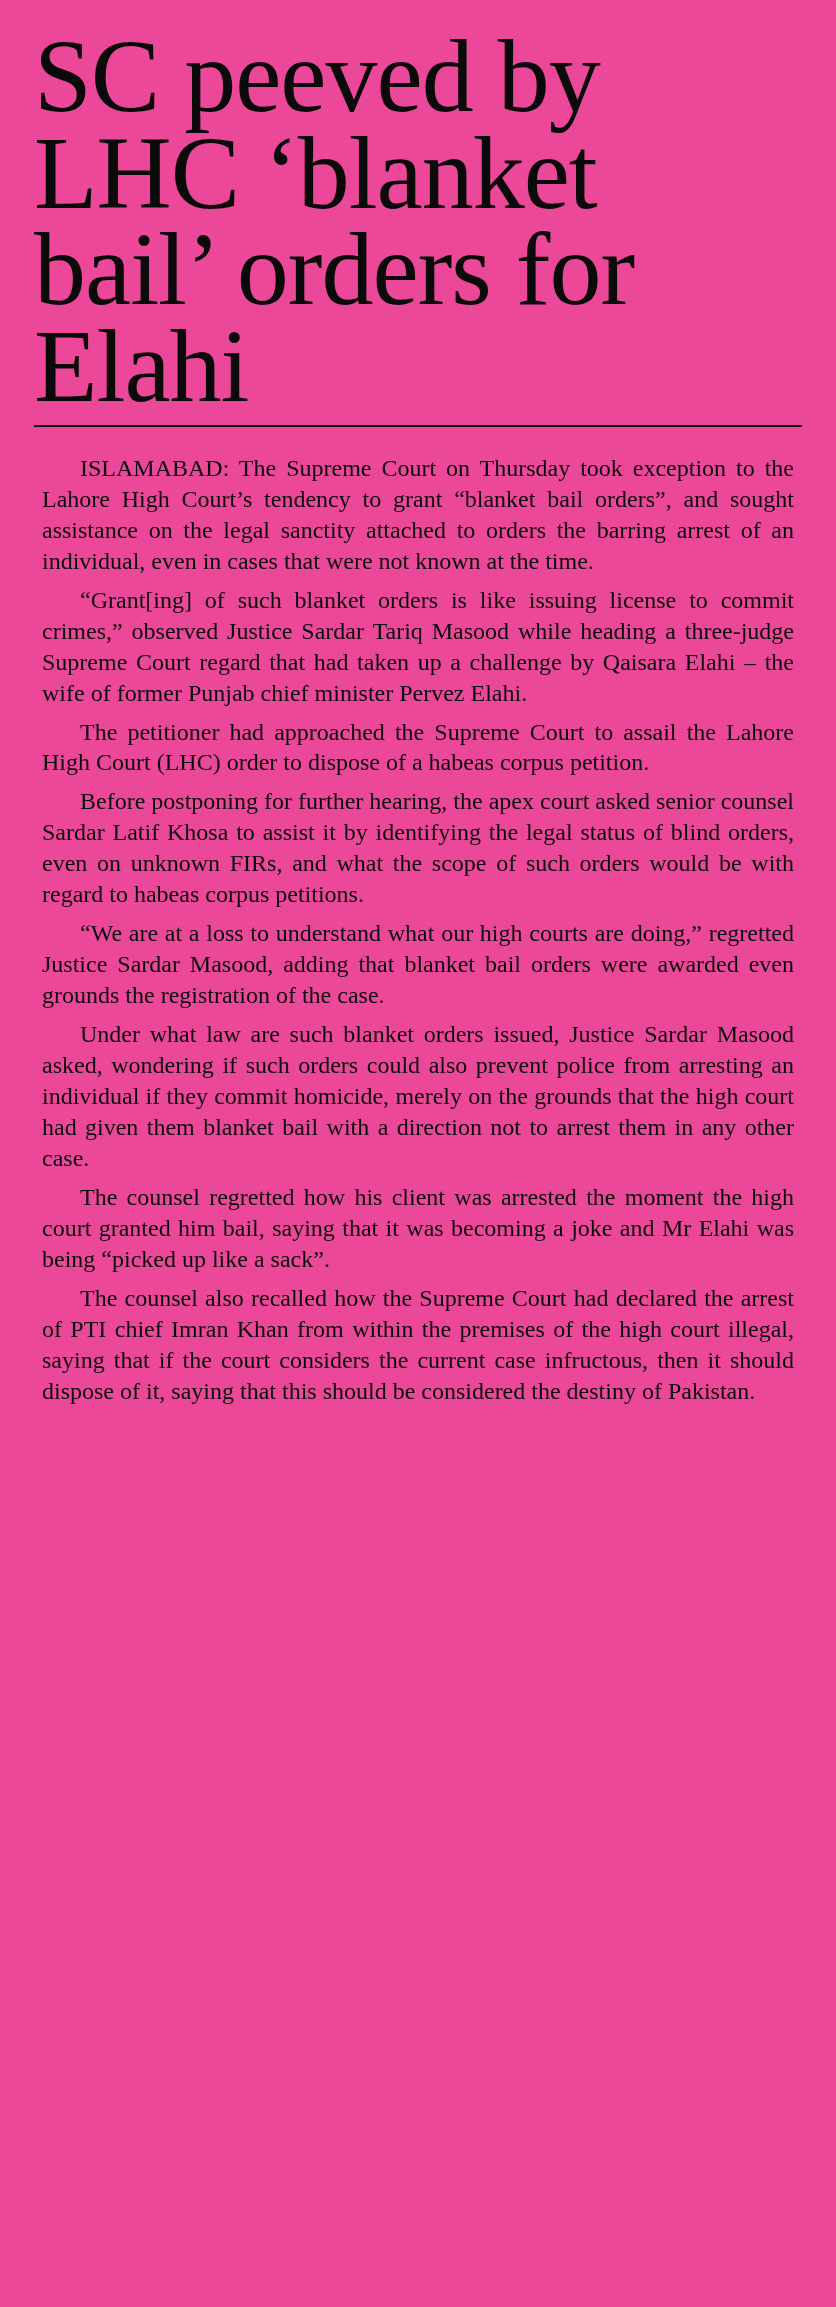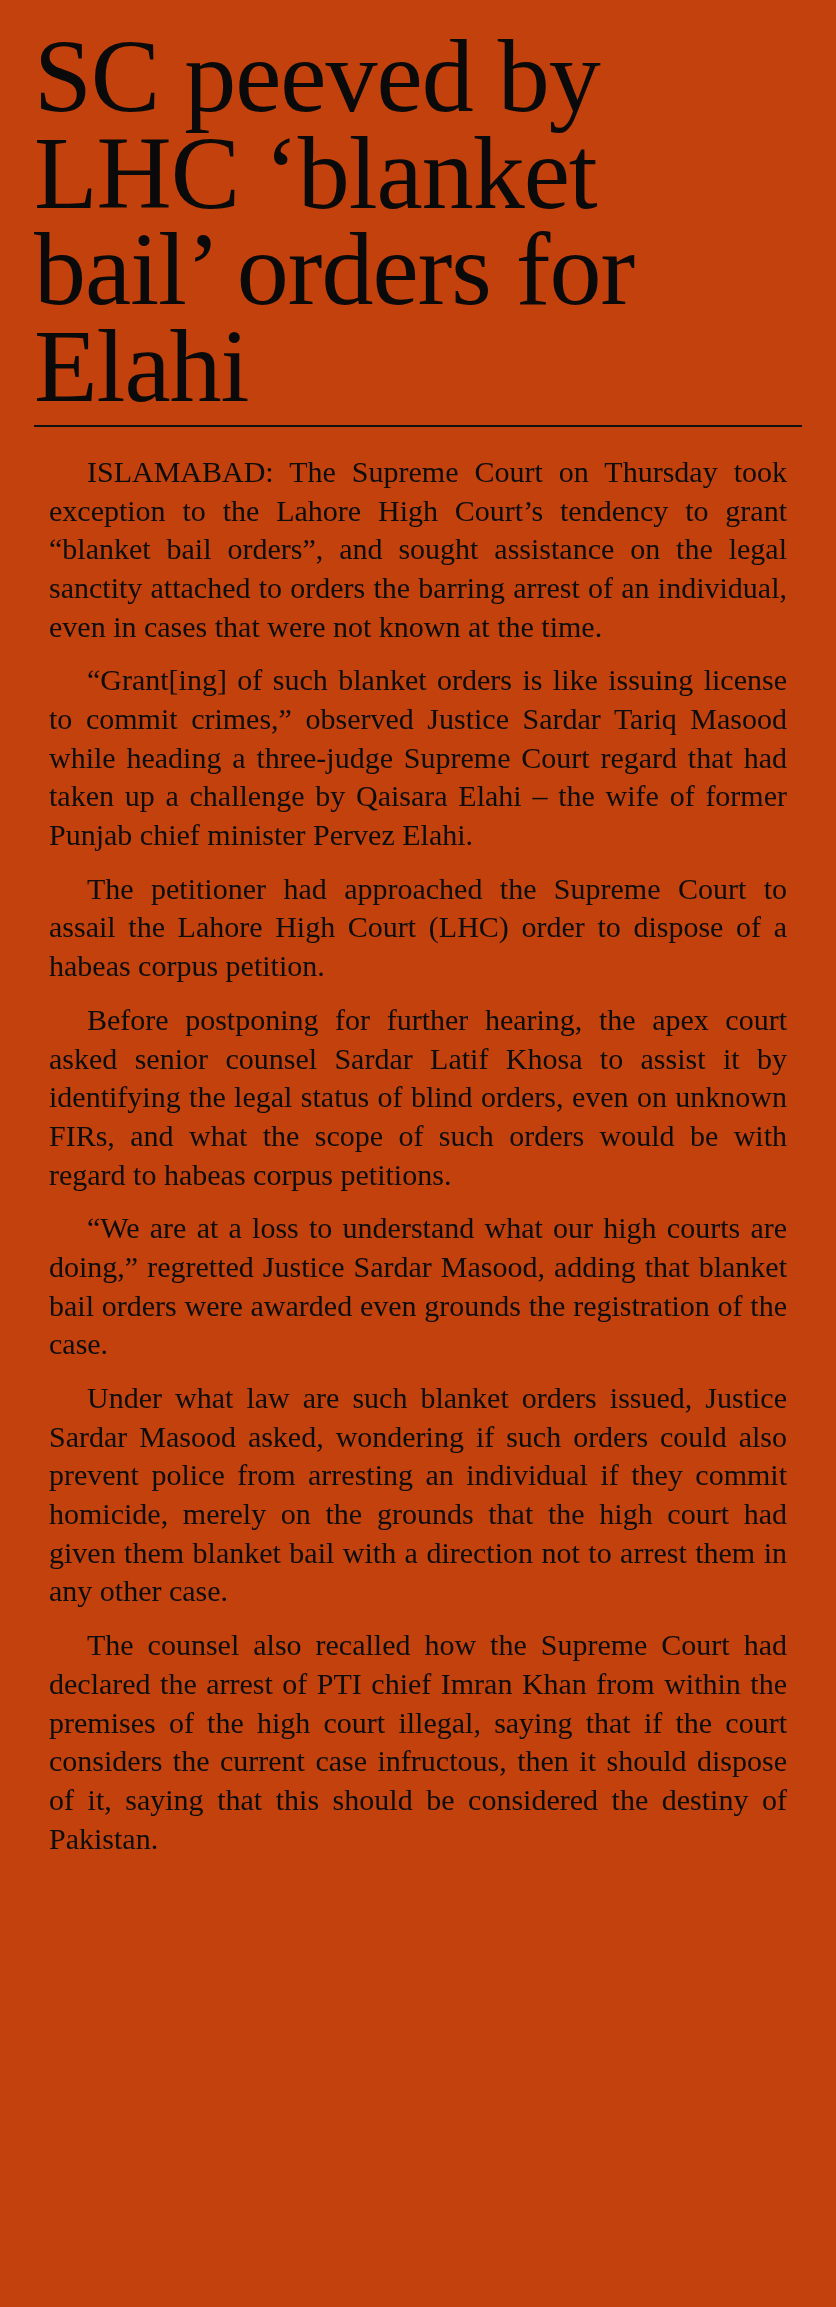--- a/index.html
+++ b/index.html
@@ -11,21 +11,21 @@
     width: 836px;
     min-height: 2307px;
     font-family: "Liberation Serif", serif;
     color: #111111;
   }
   .page {
     width: 836px;
     min-height: 2307px;
     box-sizing: border-box;
     padding: 28px 34px 20px 34px;
-    background: #c2410c;
+    background: #ec4899;
   }
   .headline {
     font-family: "Liberation Serif", serif;
     font-weight: 400;
     font-size: 104px;
     line-height: 0.93;
     letter-spacing: -1px;
     color: #0a0a0a;
     margin: 0 0 0 0;
     padding: 0 0 10px 0;
@@ -40,25 +40,25 @@
     letter-spacing: 0.2px;
   }
   .rule {
     border: 0;
     border-top: 2px solid #111111;
     margin: 0 0 26px 0;
     width: 100%;
   }
   .body-text p {
     font-family: "Liberation Serif", serif;
-    font-size: 30px;
+    font-size: 24px;
     line-height: 1.29;
     text-align: justify;
     text-justify: inter-word;
-    margin: 15px;
+    margin: 8px;
     text-indent: 38px;
     color: #0d0d0d;
     hyphens: auto;
     -webkit-hyphens: auto;
   }
   .body-text p.first {
     text-indent: 38px;
   }
   .lede {
     font-weight: 400;
@@ -74,16 +74,17 @@
 
   <hr class="rule">
 
   <div class="body-text">
     <p class="first lede">ISLAMABAD: The Supreme Court on Thursday took exception to the Lahore High Court’s tendency to grant “blanket bail orders”, and sought assistance on the legal sanctity attached to orders the barring arrest of an individual, even in cases that were not known at the time.</p>
     <p>“Grant[ing] of such blanket orders is like issuing license to commit crimes,” observed Justice Sardar Tariq Masood while heading a three-judge Supreme Court regard that had taken up a challenge by Qaisara Elahi – the wife of former Punjab chief minister Pervez Elahi.</p>
     <p>The petitioner had approached the Supreme Court to assail the Lahore High Court (LHC) order to dispose of a habeas corpus petition.</p>
     <p>Before postponing for further hearing, the apex court asked senior counsel Sardar Latif Khosa to assist it by identifying the legal status of blind orders, even on unknown FIRs, and what the scope of such orders would be with regard to habeas corpus petitions.</p>
     <p>“We are at a loss to understand what our high courts are doing,” regretted Justice Sardar Masood, adding that blanket bail orders were awarded even grounds the registration of the case.</p>
     <p>Under what law are such blanket orders issued, Justice Sardar Masood asked, wondering if such orders could also prevent police from arresting an individual if they commit homicide, merely on the grounds that the high court had given them blanket bail with a direction not to arrest them in any other case.</p>
+    <p>The counsel regretted how his client was arrested the moment the high court granted him bail, saying that it was becoming a joke and Mr Elahi was being “picked up like a sack”.</p>
     <p>The counsel also recalled how the Supreme Court had declared the arrest of PTI chief Imran Khan from within the premises of the high court illegal, saying that if the court considers the current case infructous, then it should dispose of it, saying that this should be considered the destiny of Pakistan.</p>
   </div>
 
 </div>
 
 </body></html>

